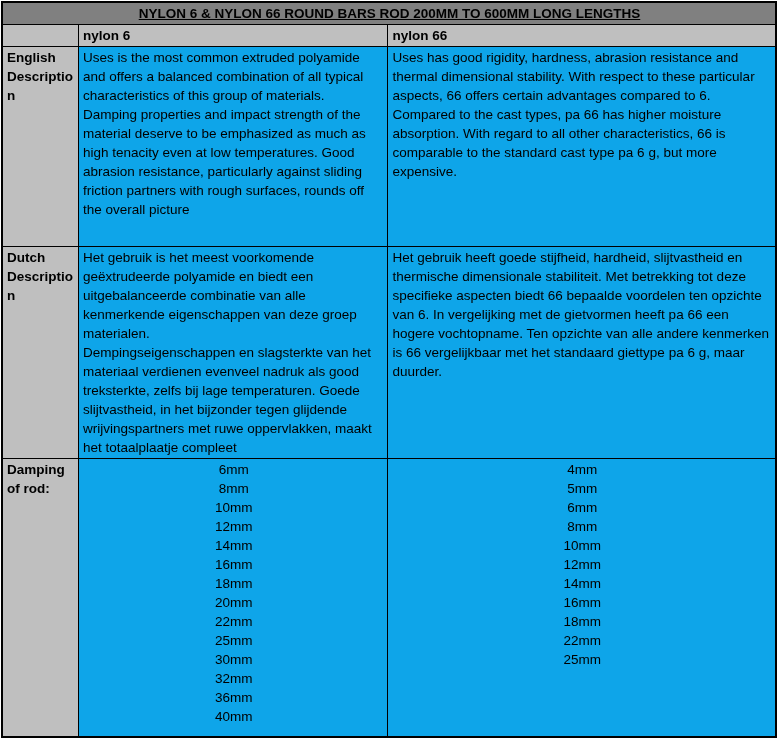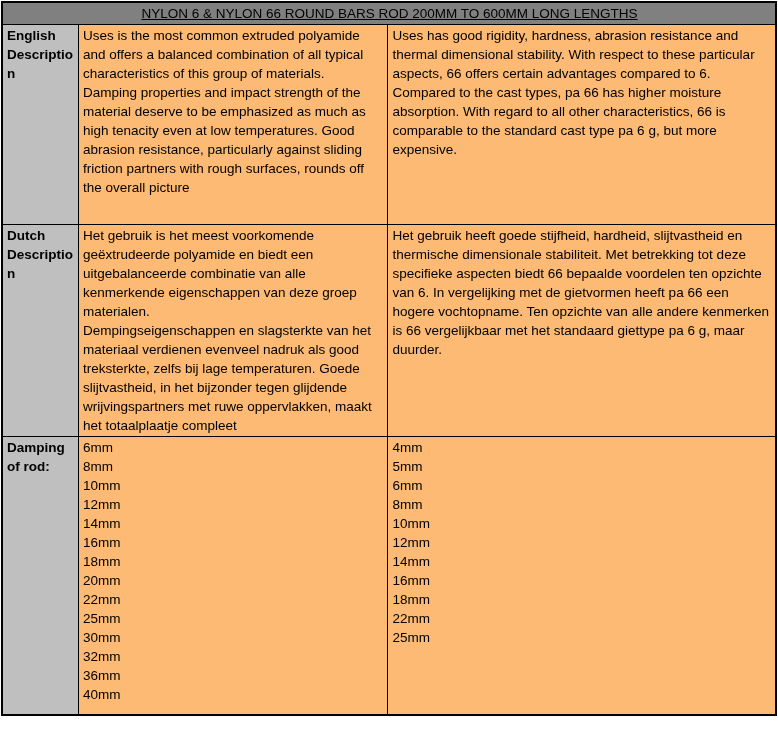--- a/index.html
+++ b/index.html
@@ -37,56 +37,61 @@
 
   tr.row-title   { height: 19px; }
   tr.row-header  { height: 19px; }
   tr.row-english { height: 200px; padding-left: 12px; }
   tr.row-dutch   { height: 189px; }
   tr.row-diam    { height: 278px; }
 
   td.title-cell {
     background: #808080;
     text-align: center;
-    font-weight: normal;
+    font-weight: bold;
     text-decoration: underline;
     font-size: 13.5px;
     padding: 1px 2px;
   }
   td.header-cell {
     background: #bfbfbf;
     font-weight: bold;
     font-size: 14px;
   }
   td.label-cell {
     background: #bfbfbf;
     font-weight: bold;
   }
   td.content-cell {
-    background: #fdba74;
+    background: #0ea5e9;
   }
   .para-list div { margin: 0; }
-  .size-list div { margin: 0; }
+  .size-list div { margin: 0; text-align: center; }
 </style>
 </head>
 <body>
 
 <div class="page">
   <table class="spec-table">
     <colgroup>
       <col class="c-label">
       <col class="c-nylon6">
       <col class="c-nylon66">
     </colgroup>
 
     <tbody>
         <tr class="row-title">
       <td class="title-cell" colspan="3">NYLON 6 &amp; NYLON 66 ROUND BARS ROD 200MM TO 600MM LONG LENGTHS</td>
     </tr>
 
+    <tr class="row-header">
+      <td class="header-cell"></td>
+      <td class="header-cell">nylon 6</td>
+      <td class="header-cell">nylon 66</td>
+    </tr>
 
     <tr class="row-english">
       <td class="label-cell">English Description</td>
       <td class="content-cell para-list">
             <div>Uses is the most common extruded polyamide and offers a balanced combination of all typical characteristics of this group of materials.</div>
             <div>Damping properties and impact strength of the material deserve to be emphasized as much as high tenacity even at low temperatures. Good abrasion resistance, particularly against sliding friction partners with rough surfaces, rounds off the overall picture</div>
           </td>
       <td class="content-cell para-list">
             <div>Uses has good rigidity, hardness, abrasion resistance and thermal dimensional stability. With respect to these particular aspects, 66 offers certain advantages compared to 6. Compared to the cast types, pa 66 has higher moisture absorption. With regard to all other characteristics, 66 is comparable to the standard cast type pa 6 g, but more expensive.</div>
           </td>

